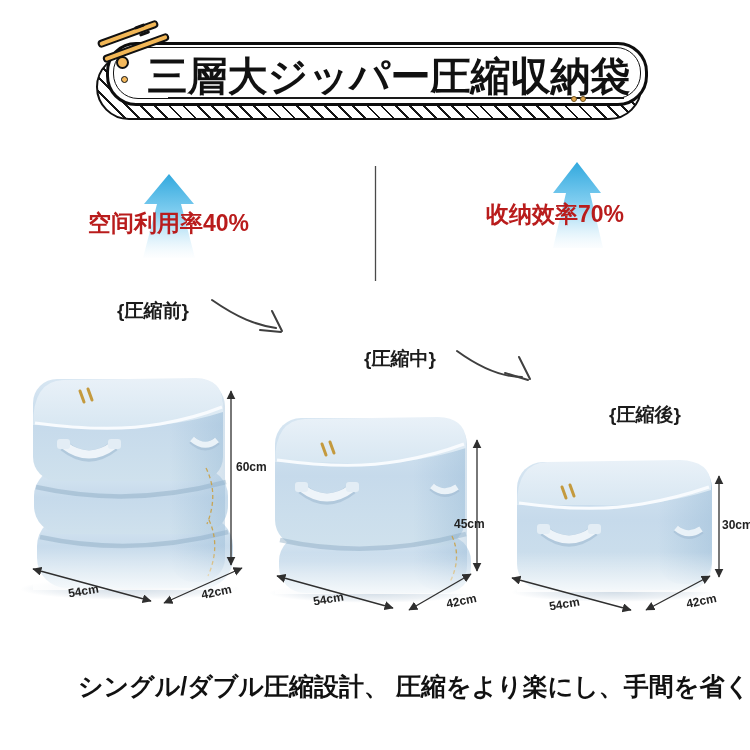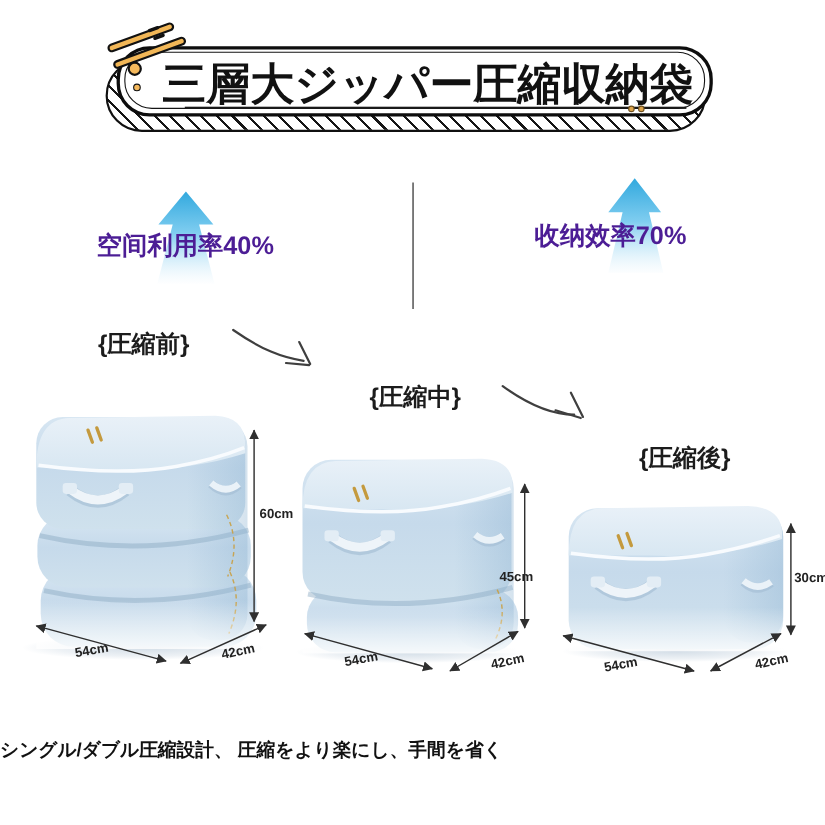--- a/index.html
+++ b/index.html
@@ -36,35 +36,35 @@
   .tick{position:absolute;width:11px;height:2.6px;background:#111;border-radius:2px;transform:rotate(-20deg);z-index:4;}
   .tick1{left:30px;top:-17px;}
   .tick2{left:35px;top:-10px;}
   .dot{position:absolute;border-radius:50%;background:#f5b95c;z-index:4;box-sizing:border-box;}
   .dotL1{left:12px;top:14px;width:13px;height:13px;border:2px solid #111;}
   .dotL2{left:17px;top:34px;width:7px;height:7px;border:1.5px solid #111;}
   .dotR{width:6px;height:6px;background:#dfa64d;border:1px solid #6d4f1e;}
   .dotR1{left:467px;top:54px;}
   .dotR2{left:476px;top:54px;}
   
-  .benefit{position:absolute;font-size:23px;font-weight:700;white-space:nowrap;z-index:2;color:#4c1d95;}
+  .benefit{position:absolute;font-size:23px;font-weight:700;white-space:nowrap;z-index:2;color:#b91c1c;}
   .benefit-left{left:88px;top:208px;}
   .benefit-right{left:486px;top:199px;}
   
-  .stage-label{position:absolute;font-size:22px;font-weight:700;color:#1c1c1c;white-space:nowrap;z-index:2;}
+  .stage-label{position:absolute;font-size:19px;font-weight:700;color:#1c1c1c;white-space:nowrap;z-index:2;margin-left:28px;}
   .stage-before{left:89px;top:298px;}
   .stage-during{left:336px;top:346px;}
   .stage-after{left:581px;top:402px;}
   
   .dim{position:absolute;font-size:12px;font-weight:700;color:#222;white-space:nowrap;z-index:2;}
   .r10{transform:rotate(-10deg);}
   .r12{transform:rotate(-12deg);}
   
   .caption{position:absolute;left:50%;transform:translateX(-50%);top:670px;width:750px;
-    text-align:left;font-size:17px;font-weight:600;color:#111;white-space:nowrap;z-index:2;}
+    text-align:right;font-size:25px;font-weight:600;color:#111;white-space:nowrap;z-index:2;}
   
   .scene{position:absolute;left:0;top:0;width:750px;height:750px;z-index:1;}
 </style>
 </head>
 <body>
 
 <svg class="scene" viewBox="0 0 750 750" xmlns="http://www.w3.org/2000/svg">
   <defs>
     <linearGradient id="bagBody" x1="0" y1="0" x2="0" y2="1">
       <stop offset="0" stop-color="#d7e6f2"></stop>

